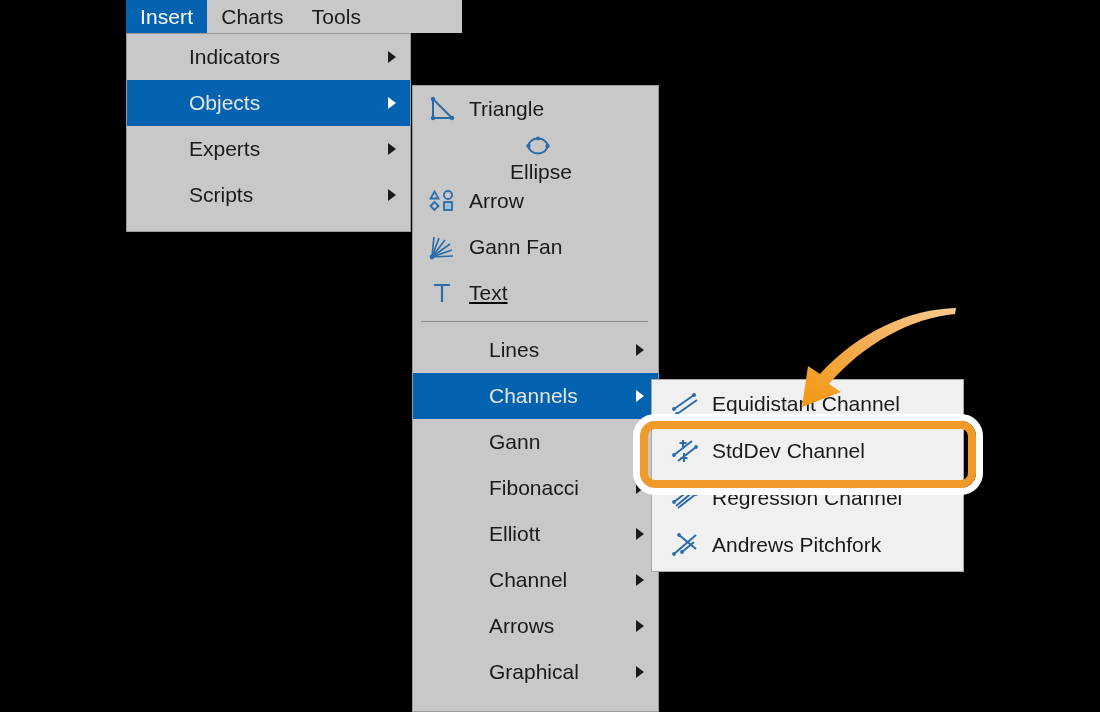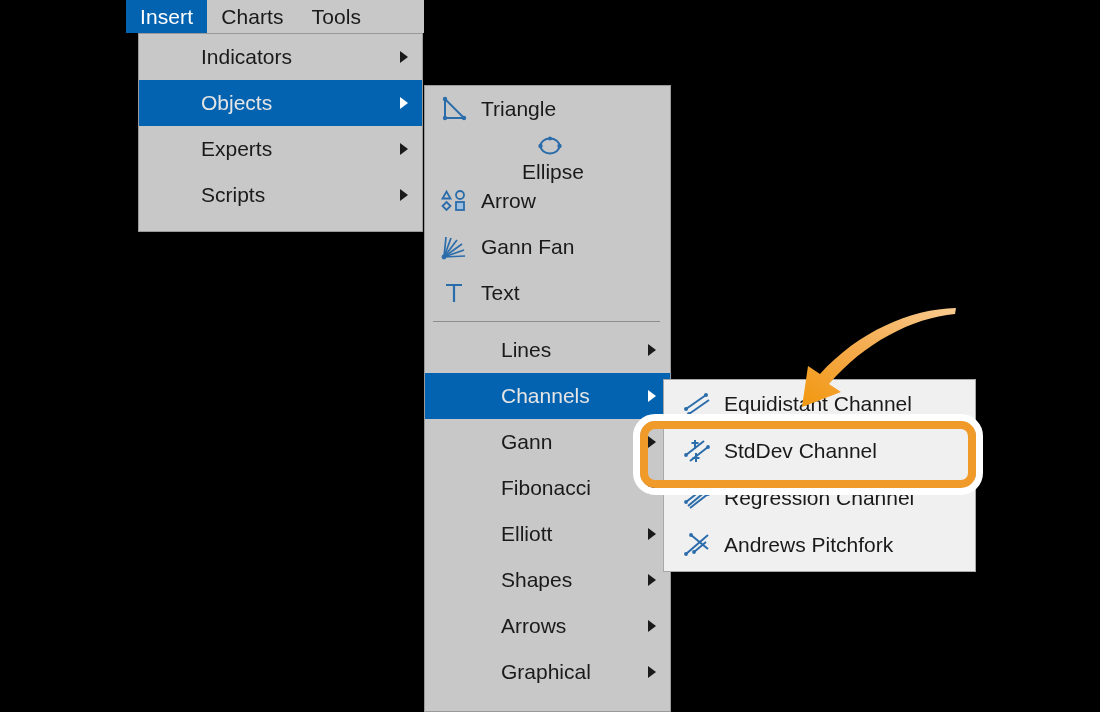--- a/index.html
+++ b/index.html
@@ -14,21 +14,21 @@
     background: #000000;
     overflow: hidden;
     font-family: "Liberation Sans", sans-serif;
   }
 
   
   #menubar {
     position: absolute;
     left: 126px;
     top: 0px;
-    width: 298px;
+    width: 336px;
     height: 33px;
     background: #c8c8c8;
     display: flex;
     align-items: stretch;
   }
   .menubar-item {
     display: flex;
     align-items: center;
     padding: 0 14px;
     font-size: 21px;
@@ -40,21 +40,20 @@
     background: #0463b0;
     color: #ffffff;
   }
 
   
   .menu-panel {
     position: absolute;
     background: #c8c8c8;
     border: 1px solid #9a9a9a;
     box-sizing: border-box;
-    margin-left: 12px;
   }
   .menu-panel.light {
     background: #f0f0f0;
     border: 1px solid #a8a8a8;
   }
 
   .menu-row {
     position: relative;
     display: flex;
     align-items: center;
@@ -232,21 +231,21 @@
             <path d="M4 24 L22 11"></path>
             <path d="M4 24 L24 17"></path>
             <path d="M4 24 L25 23"></path>
           </g>
           <circle cx="4" cy="24" r="2.4" fill="#2b6cab"></circle>
         </svg>
       </span>
       <span class="label">Gann Fan</span>
     </div>
 
-    <div class="menu-row" style="padding-left:8px;">
+    <div class="menu-row" style="padding-left:8px;text-decoration:underline;">
       <span class="menu-icon">
         <svg width="28" height="28" viewBox="0 0 28 28">
           <path d="M6 6 L22 6 M14 6 L14 23" fill="none" stroke="#2b6cab" stroke-width="2.2"></path>
         </svg>
       </span>
       <span class="label">Text</span>
     </div>
 
     <div class="menu-sep"></div>
 
@@ -269,21 +268,21 @@
       <span class="label">Fibonacci</span>
       <span class="arrow"></span>
     </div>
 
     <div class="menu-row sub">
       <span class="label">Elliott</span>
       <span class="arrow"></span>
     </div>
 
     <div class="menu-row sub">
-      <span class="label">Shapes</span>
+      <span class="label">Channel</span>
       <span class="arrow"></span>
     </div>
 
     <div class="menu-row sub">
       <span class="label">Arrows</span>
       <span class="arrow"></span>
     </div>
 
     <div class="menu-row sub">
       <span class="label">Graphical</span>

